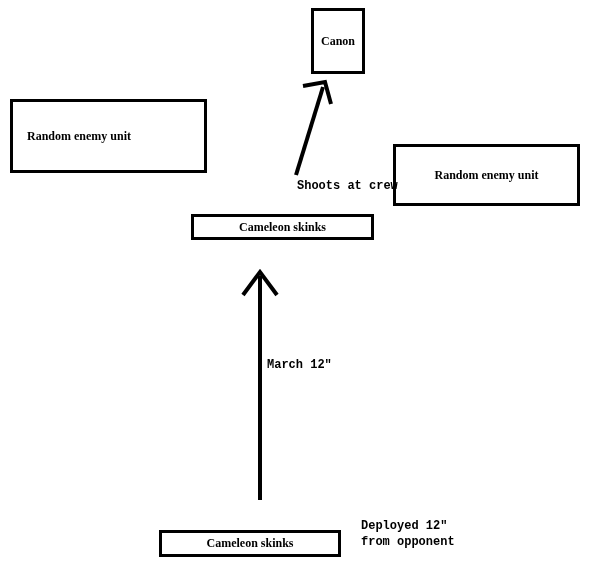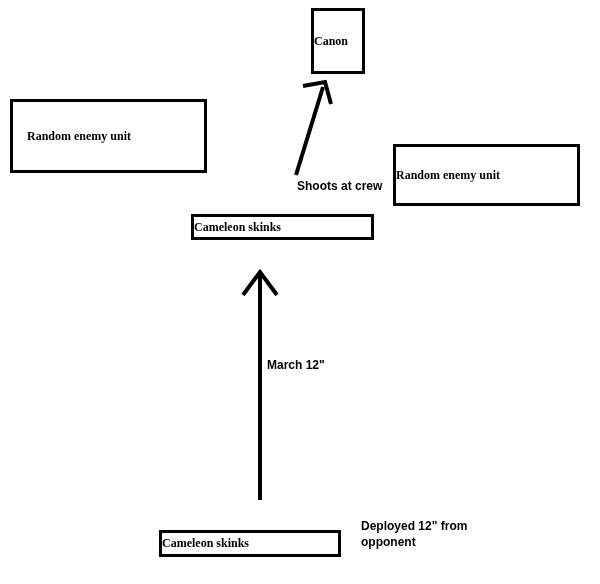--- a/index.html
+++ b/index.html
@@ -15,35 +15,36 @@
     font-family: "Liberation Serif", serif;
     overflow: hidden;
   }
   .box {
     position: absolute;
     box-sizing: border-box;
     border: 3px solid #000000;
     background: #ffffff;
     display: flex;
     align-items: center;
+    justify-content: center;
   }
   .box-label {
     font-family: "Liberation Serif", serif;
     font-weight: bold;
     font-size: 12px;
     color: #000000;
     white-space: nowrap;
   }
   .box.left-align {
     justify-content: flex-start;
     padding-left: 14px;
   }
   .free-label {
     position: absolute;
-    font-family: Liberation Sans, sans-serif;
+    font-family: Liberation Mono, monospace;
     font-weight: bold;
     font-size: 12px;
     color: #000000;
     line-height: 1.35;
   }
   svg.arrows {
     position: absolute;
     left: 0;
     top: 0;
     width: 600px;

